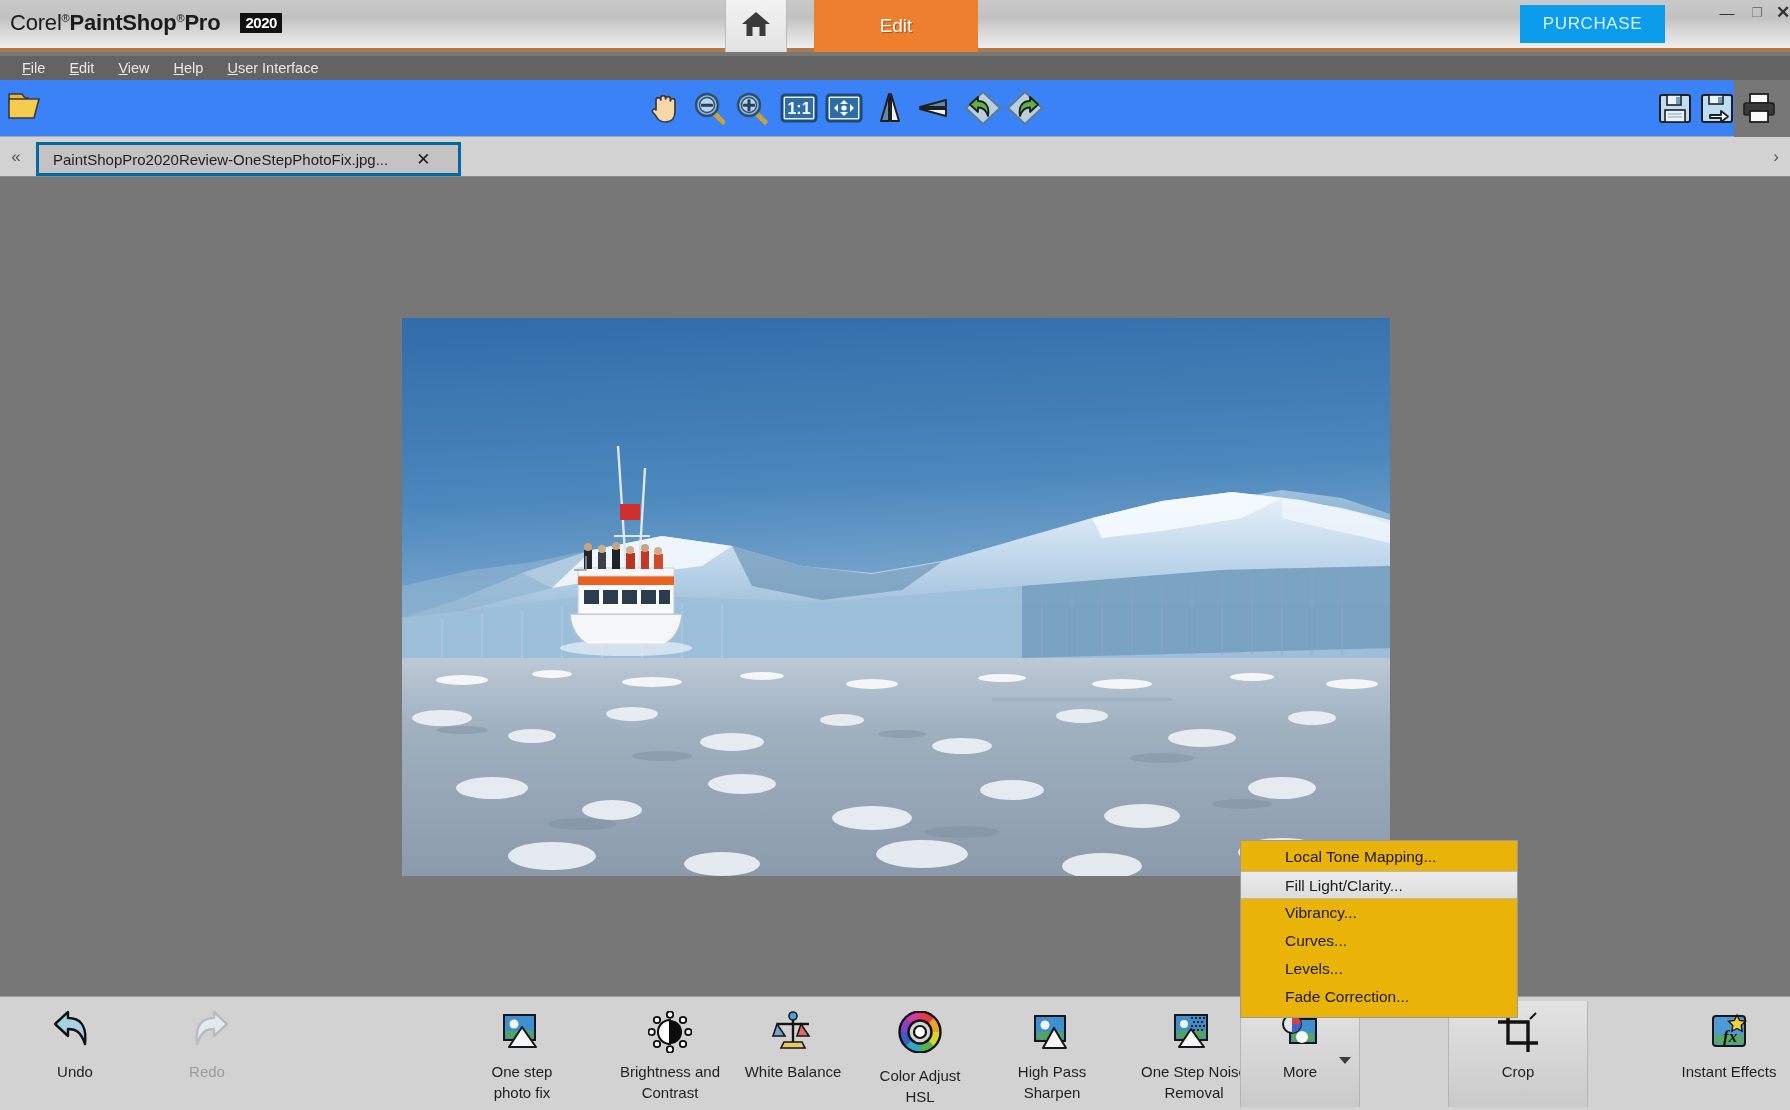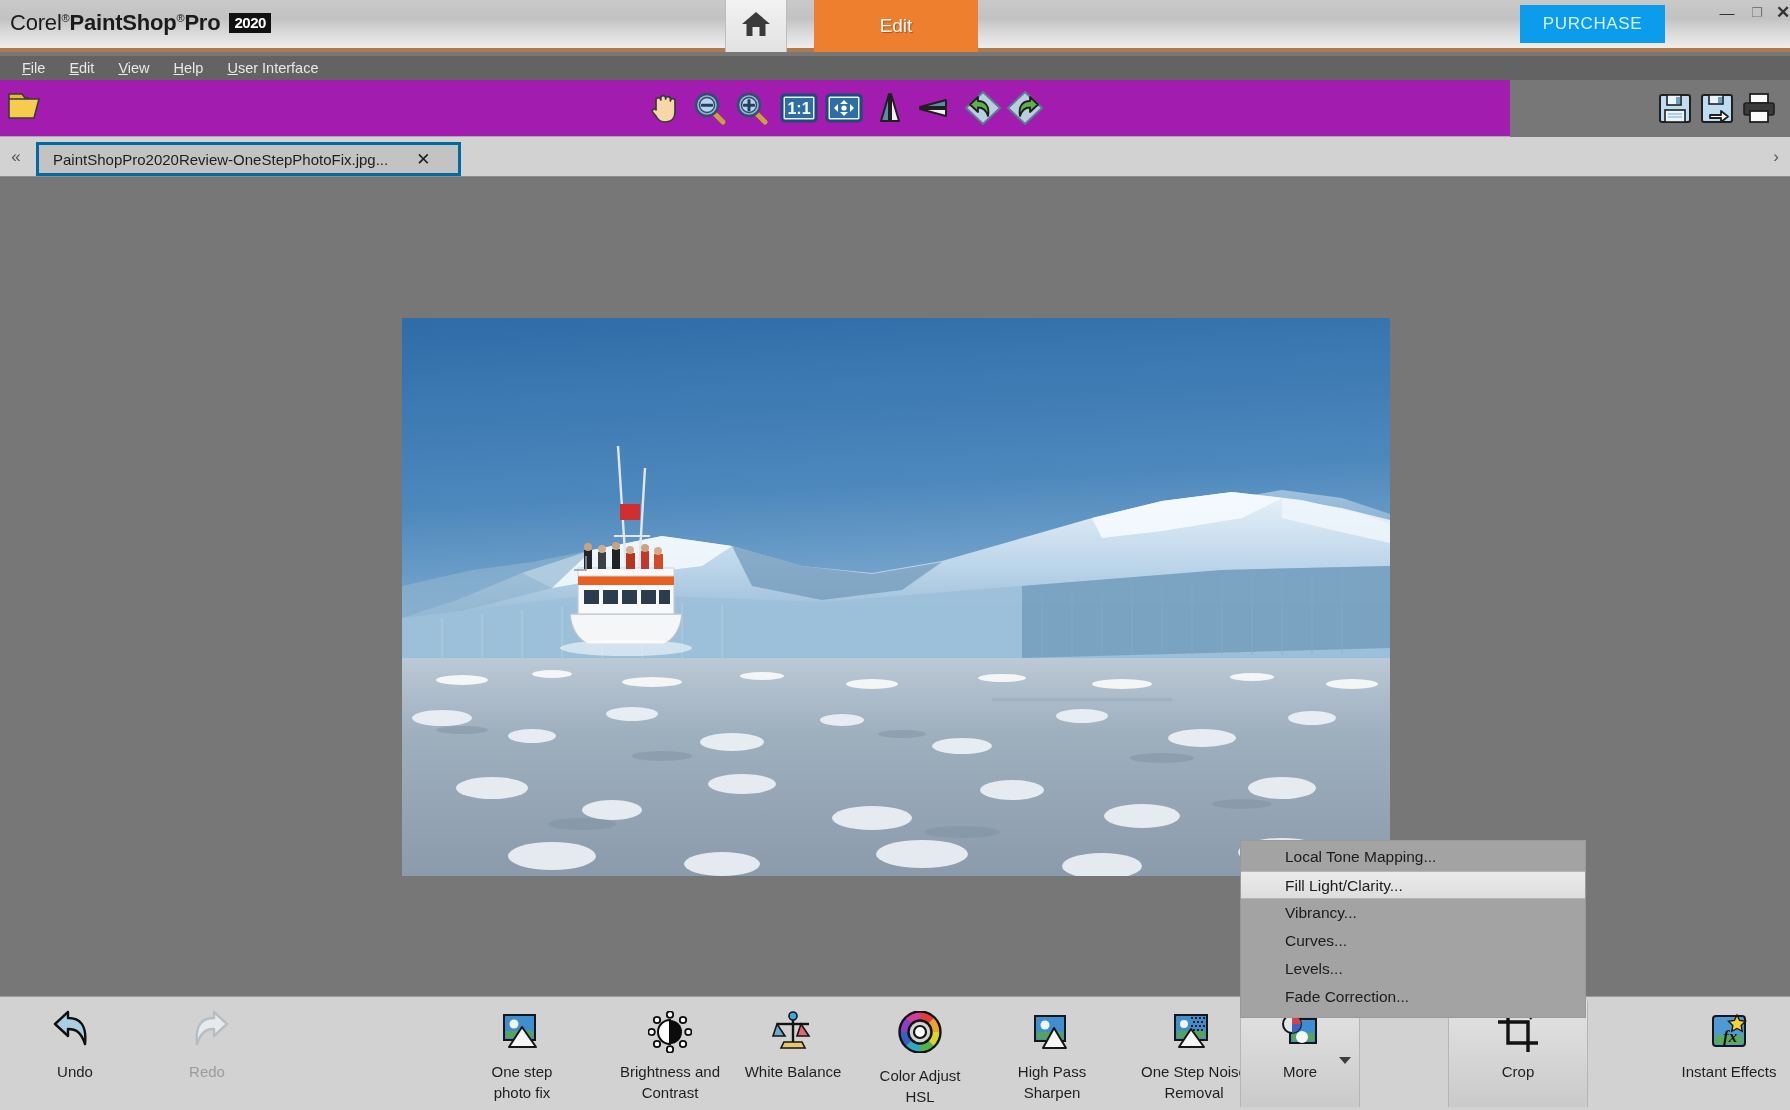--- a/index.html
+++ b/index.html
@@ -20,21 +20,21 @@
   .brand {
     position: absolute; left: 10px; top: 10px;
     font-size: 22px; color: #1b1b1b; white-space: nowrap;
     letter-spacing: -0.2px;
   }
   .brand .light { font-weight: 400; }
   .brand .bold { font-weight: 700; }
   .brand .sup { font-size: 11px; vertical-align: super; font-weight: 400; }
   .brand .year {
     background: #111; color: #fff; font-weight: 700; font-size: 15px;
-    padding: 1px 5px 2px 5px; margin-left: 9px; letter-spacing: -0.5px;
+    padding: 1px 5px 2px 5px; margin-left: 20px; letter-spacing: -0.5px;
     display: inline-block; position: relative; top: -2px;
   }
 
   .tab-home {
     position: absolute; left: 725px; top: 0px; width: 62px; height: 52px;
     background: linear-gradient(to bottom,#f2f2f2,#e2e2e2);
     border-left: 1px solid #bcbcbc; border-right: 1px solid #bcbcbc;
     display: flex; align-items: center; justify-content: center;
   }
   .tab-edit {
@@ -62,22 +62,22 @@
     position: absolute; left: 0; top: 56px; width: 1790px; height: 24px;
     background: #636363; display: flex; align-items: center; padding-left: 10px;
   }
   .menubar .mi {
     color: #e8e8e8; font-size: 14.5px; padding: 0 12px; cursor: pointer; white-space: nowrap;
   }
   .menubar .mi u { text-decoration: underline; }
 
   
   .toolbar {
-    position: absolute; left: 0; top: 80px; width: 1510px; height: 57px;
-    background: #a21caf; border-bottom: 1px solid #a9a9a9;
+    position: absolute; left: 0; top: 80px; width: 1734px; height: 57px;
+    background: #3b82f6; border-bottom: 1px solid #a9a9a9;
   }
   .tb-icon { position: absolute; top: 8px; width: 42px; height: 42px; cursor: pointer; }
   .tb-icon svg { display:block; }
 
   
   .tabstrip {
     position: absolute; left: 0; top: 137px; width: 1790px; height: 40px;
     background: #d2d2d2; border-bottom: 1px solid #8e8e8e;
   }
   .tabstrip .arrow {
@@ -100,22 +100,22 @@
     background: #777777;
   }
   .photo {
     position: absolute; left: 402px; top: 140px; width: 988px; height: 558px;
     overflow: hidden; background: #3f6fa5;
   }
   .photo svg { display:block; }
 
   
   .dropdown {
-    position: absolute; left: 1240px; top: 840px; width: 346px;
-    background: #a3a3a3; border: 1px solid #9a9a9a; z-index: 40;
+    position: absolute; left: 1240px; top: 840px; width: 278px;
+    background: #eab308; border: 1px solid #9a9a9a; z-index: 40;
     padding: 2px 0 6px 0;
   }
   .dropdown .item {
     height: 28px; line-height: 28px; padding-left: 44px;
     font-size: 15.5px; color: #1c1c1c; white-space: nowrap; cursor: pointer;
   }
   .dropdown .item.sel {
     background: linear-gradient(to bottom,#ebebeb,#dedede);
     border-top: 1px solid #b6b6b6; border-bottom: 1px solid #b6b6b6;
   }

